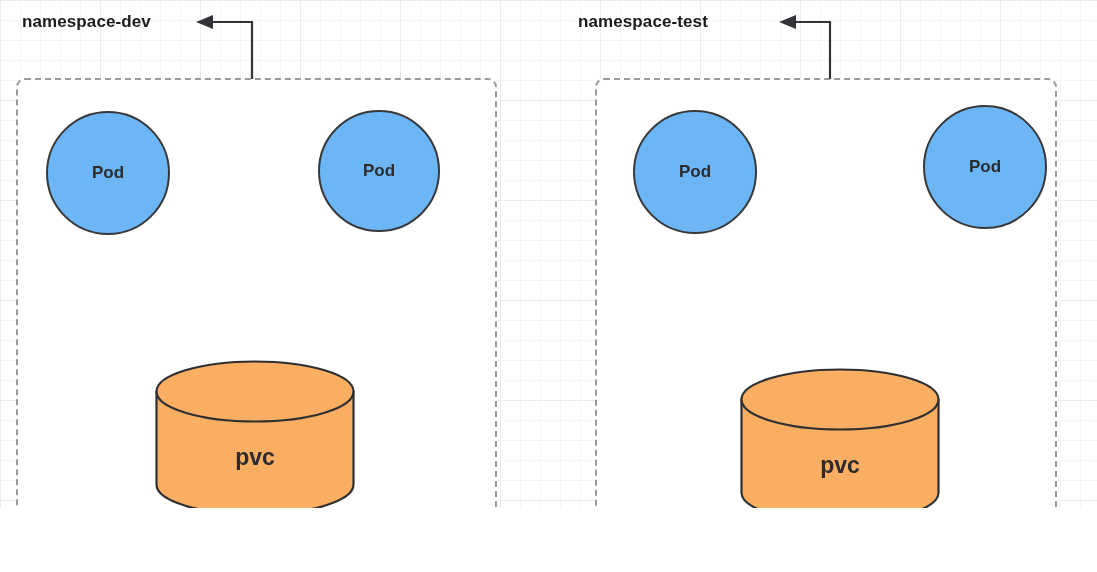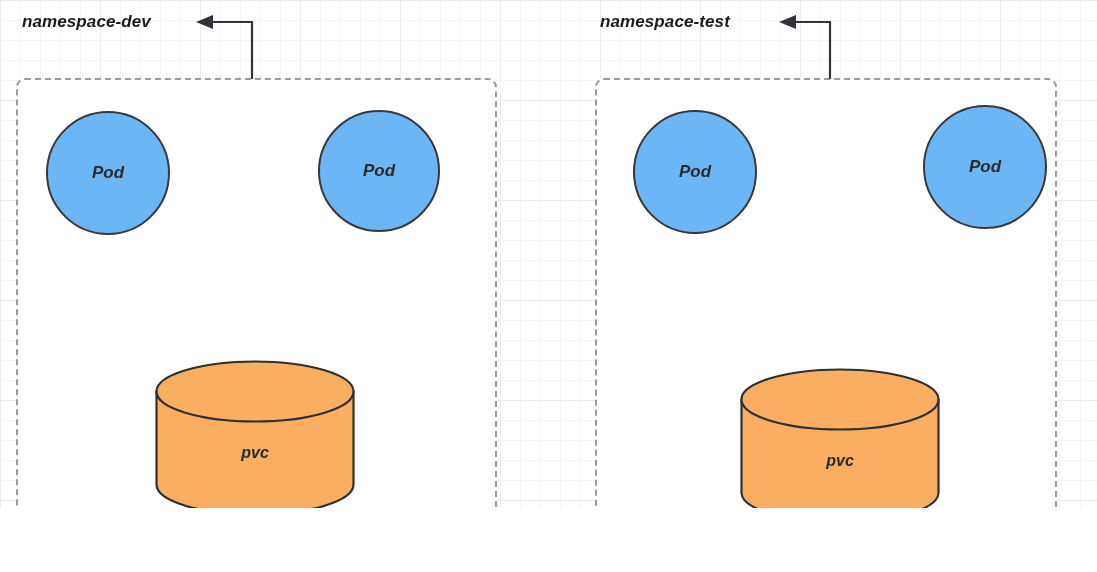--- a/index.html
+++ b/index.html
@@ -81,30 +81,30 @@
   .cyl-svg {
     position: absolute;
     inset: 0;
     display: block;
   }
   .cyl-label {
     position: absolute;
     left: 0;
     right: 0;
     text-align: center;
-    font-size: 16px;
+    font-size: 23px;
     font-weight: bold;
     color: #2b2b2e;
     user-select: none;
   }
 </style>
 </head>
 <body>
 
-<div id="canvas" style="width: 1097px; height: 508px; font-style: italic;">
+<div id="canvas" style="width: 1097px; height: 508px;">
 
   <div class="ns-box" id="box-dev" style="left: 16px; top: 78px; width: 481px; height: 475px; border-color: rgb(154, 154, 154);"></div>
 
   <div class="ns-label" id="label-dev" style="left: 22px; top: 12px; color: rgb(27, 27, 27);">namespace-dev</div>
 
   <svg class="connector" id="conn-dev" xmlns="http://www.w3.org/2000/svg" width="84" height="72" viewBox="0 0 84 72" style="left: 182px; top: 8px;">
       <path d="M 70 70 L 70 14 L 31 14" fill="none" stroke="#33333a" stroke-width="2.2" stroke-linecap="square"></path>
       <polygon points="14,14 31,7 31,21" fill="#33333a"></polygon>
     </svg>
 
@@ -119,21 +119,21 @@
   <div class="cylinder" id="pvc-dev" style="left: 155px; top: 360px; width: 200px; height: 156px;">
     <svg class="cyl-svg" xmlns="http://www.w3.org/2000/svg" width="200" height="156" viewBox="0 0 200 156">
         <path d="M 1.5 31.5 L 1.5 124.5 A 98.5 30 0 0 0 198.5 124.5 L 198.5 31.5 Z" fill="#f9ae62" stroke="#2f2f31" stroke-width="2.2" stroke-linejoin="round"></path>
         <ellipse cx="100" cy="31.5" rx="98.5" ry="30" fill="#f9ae62" stroke="#2f2f31" stroke-width="2.2"></ellipse>
       </svg>
     <span class="cyl-label" style="top: 84px;">pvc</span>
   </div>
 
   <div class="ns-box" id="box-test" style="left: 595px; top: 78px; width: 462px; height: 475px; border-color: rgb(154, 154, 154);"></div>
 
-  <div class="ns-label" id="label-test" style="left: 600px; top: 12px; color: rgb(27, 27, 27);">namespace-test</div>
+  <div class="ns-label" id="label-test" style="left: 578px; top: 12px; color: rgb(27, 27, 27);">namespace-test</div>
 
   <svg class="connector" id="conn-test" xmlns="http://www.w3.org/2000/svg" width="79" height="72" viewBox="0 0 79 72" style="left: 765px; top: 8px;">
       <path d="M 65 70 L 65 14 L 31 14" fill="none" stroke="#33333a" stroke-width="2.2" stroke-linecap="square"></path>
       <polygon points="14,14 31,7 31,21" fill="#33333a"></polygon>
     </svg>
 
   <div class="pod" id="pod-test-1" style="left: 633px; top: 110px; width: 124px; height: 124px; background: rgb(108, 182, 245); border-color: rgb(56, 56, 59);">
     <span class="pod-label">Pod</span>
   </div>
 

